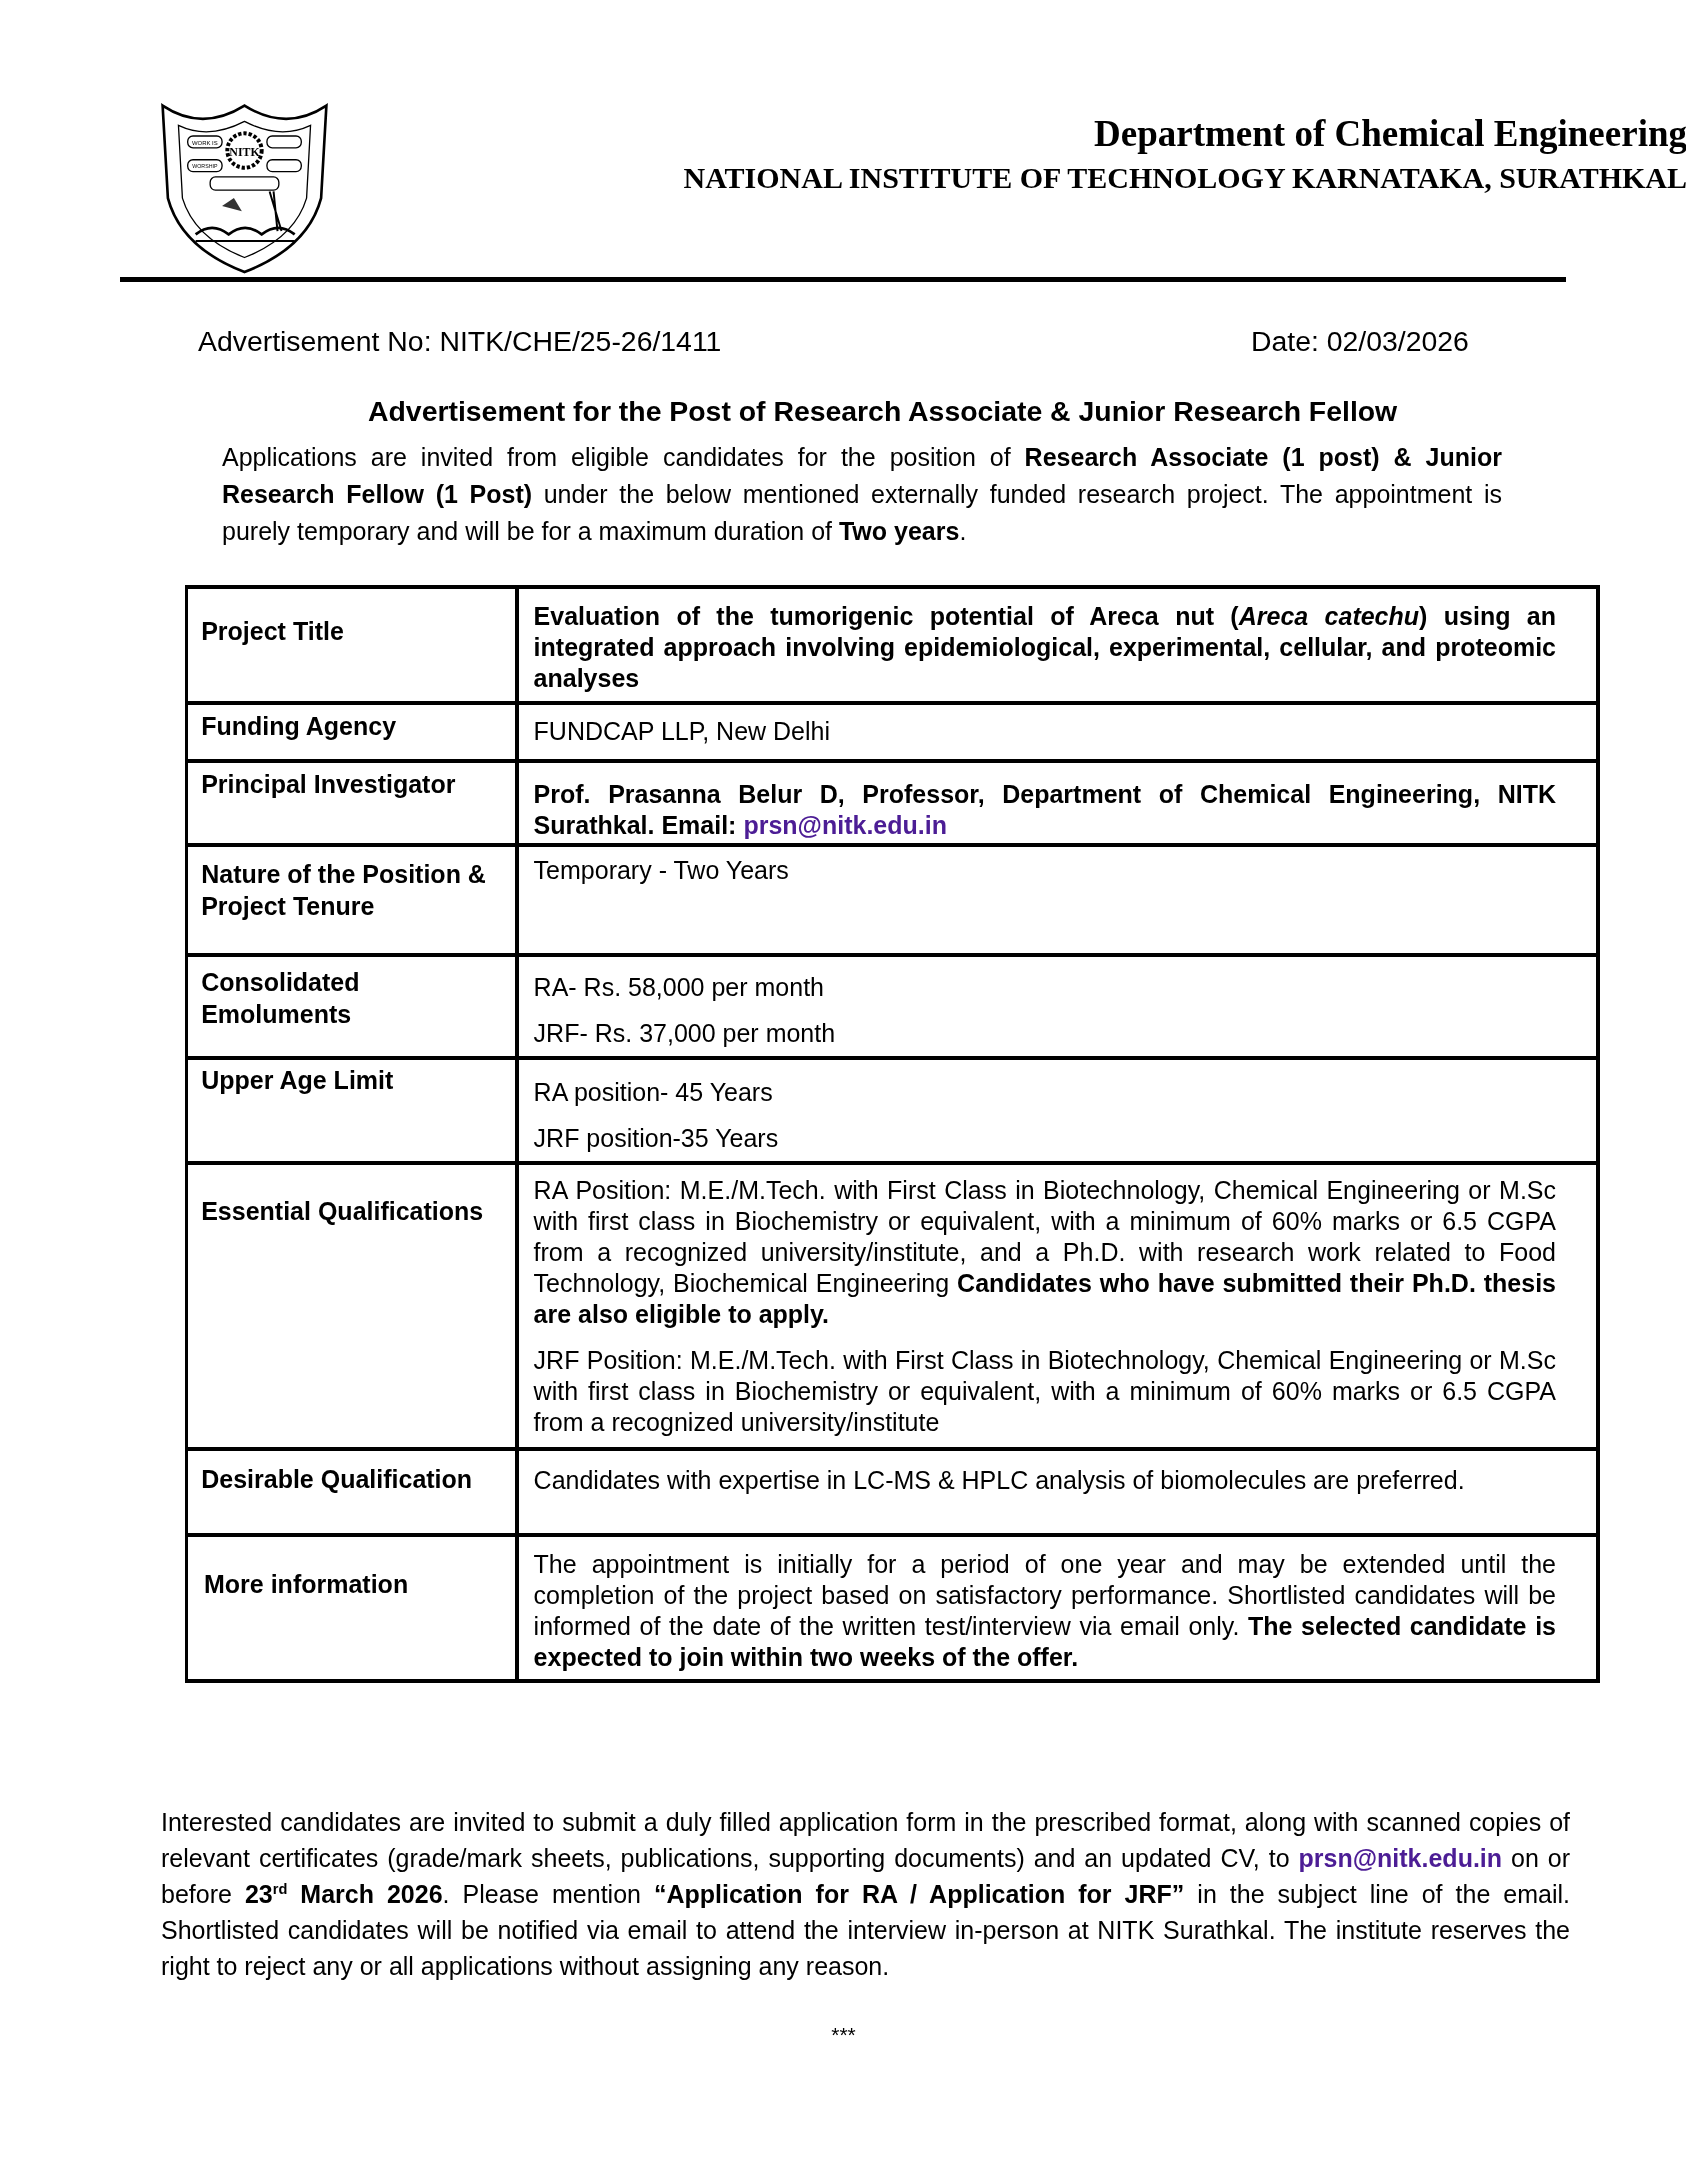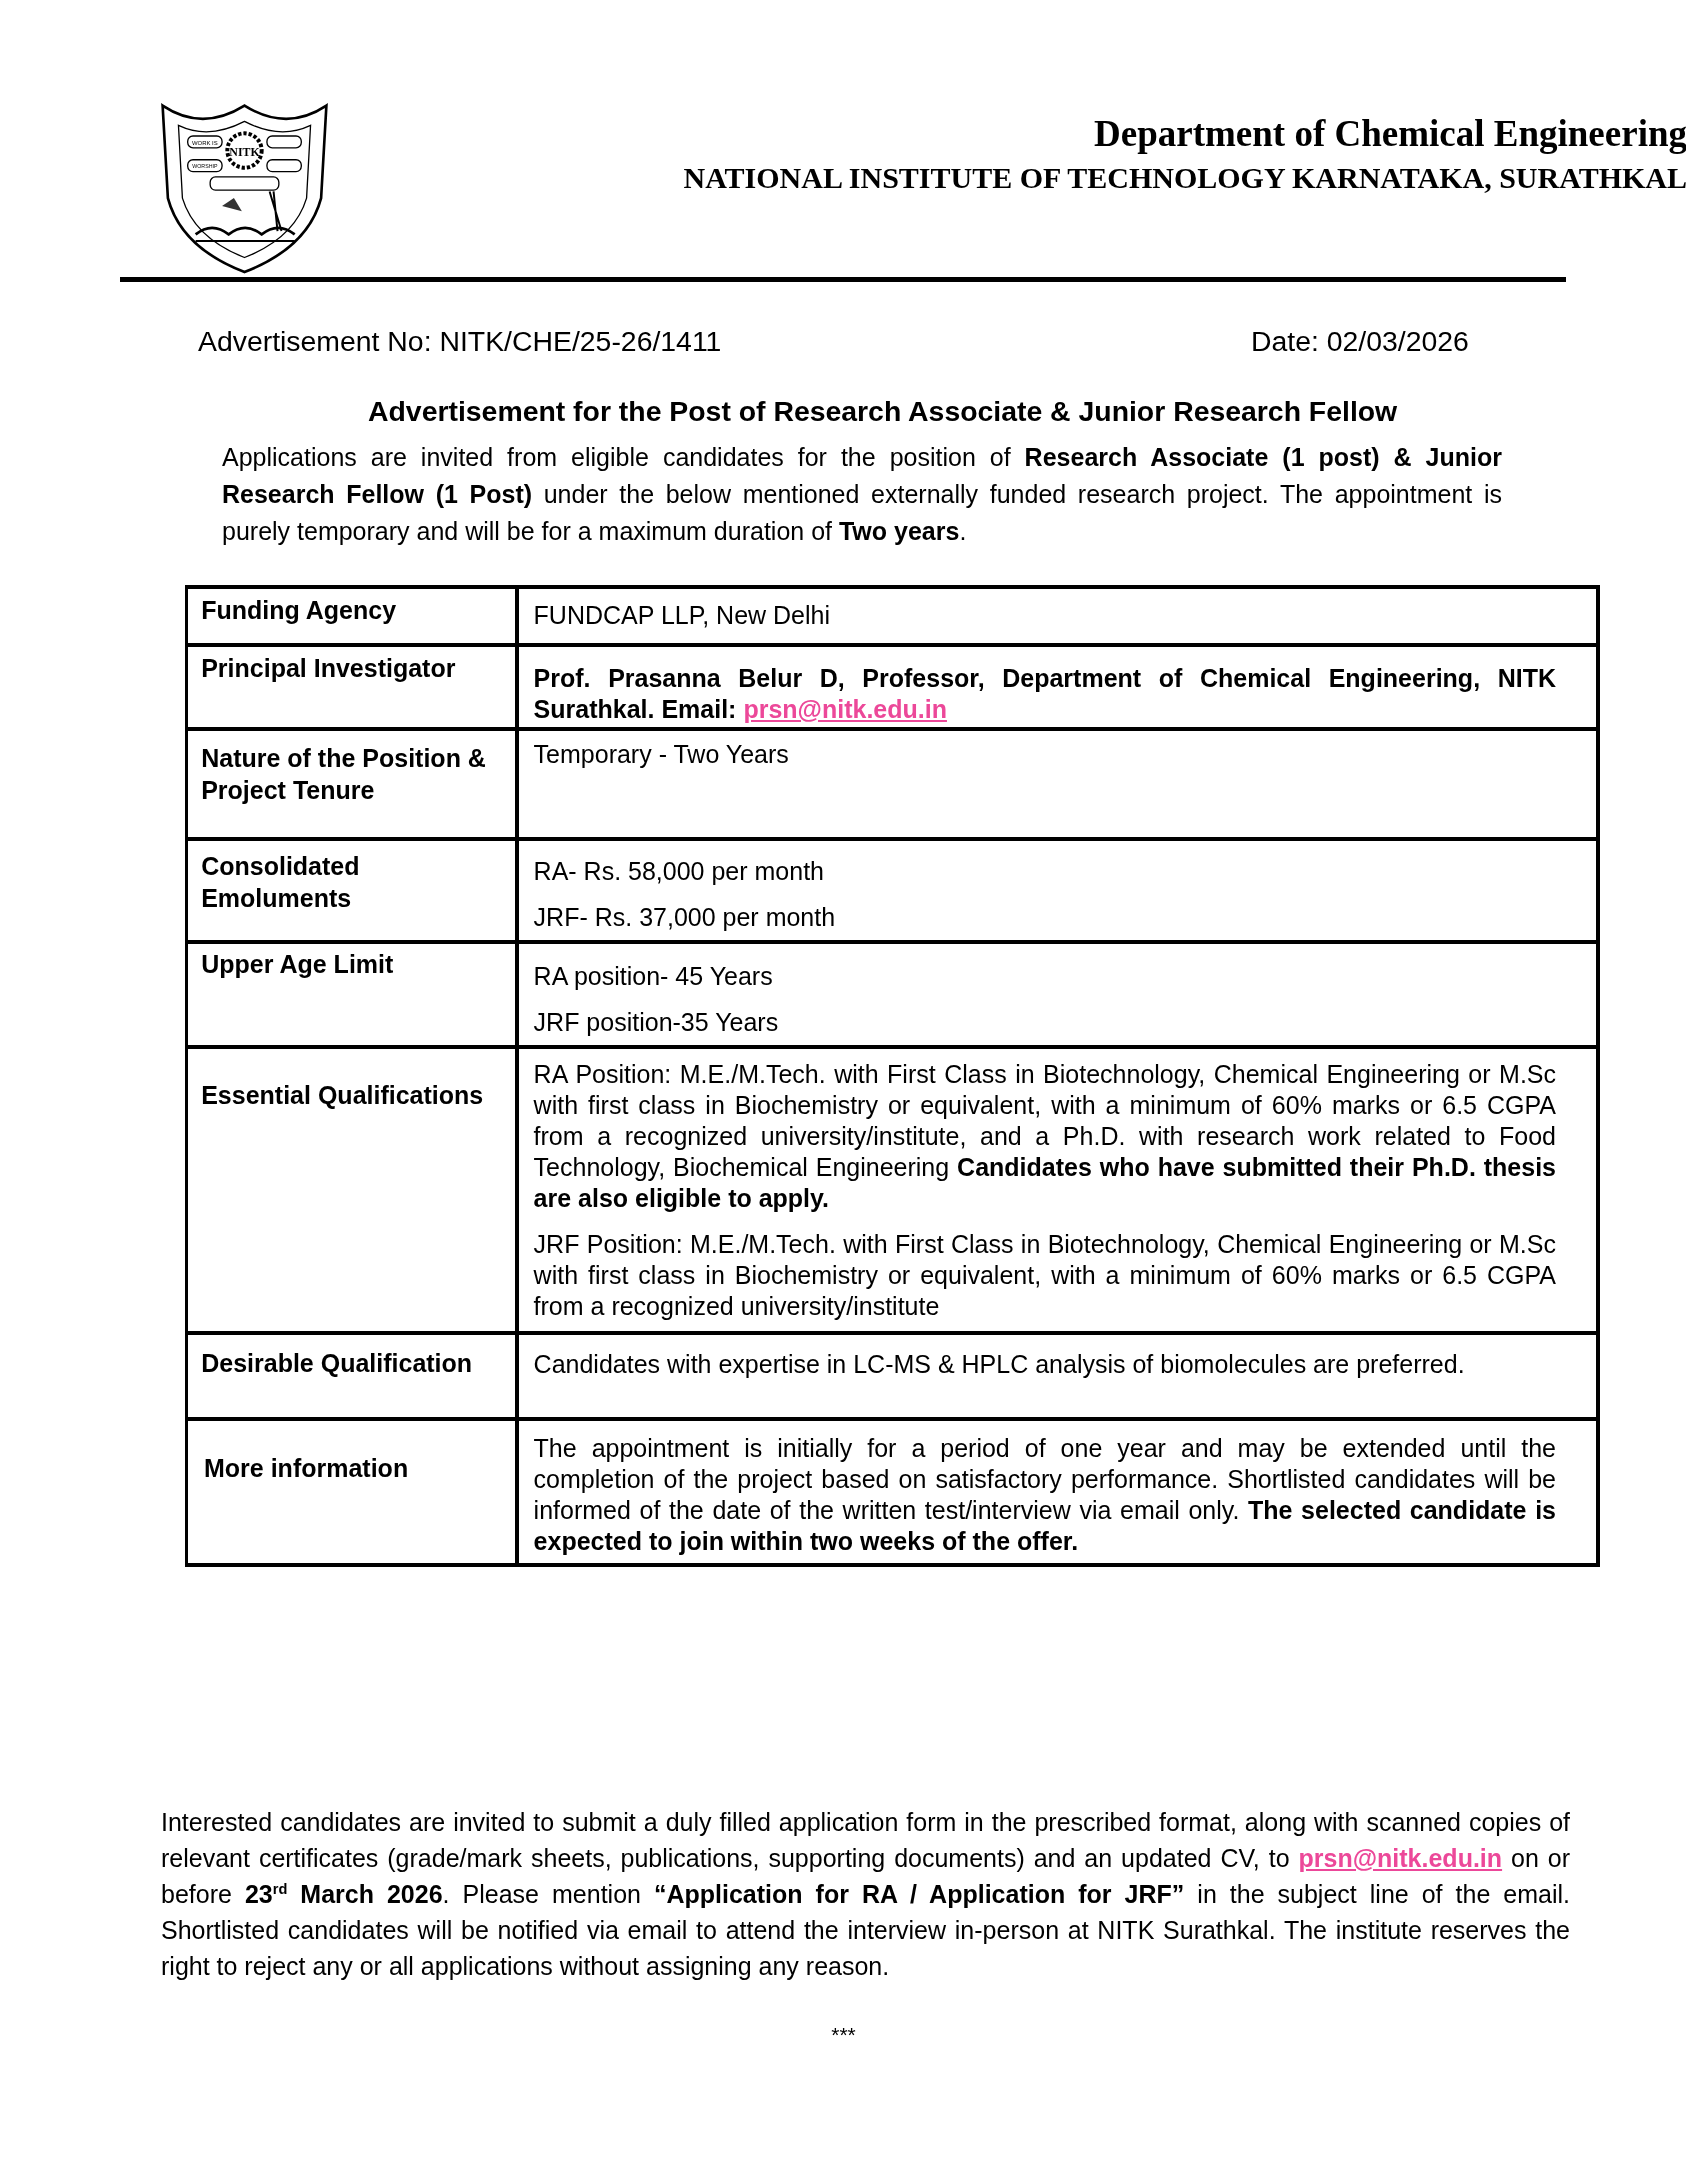--- a/index.html
+++ b/index.html
@@ -15,21 +15,21 @@
   #adv-date { left:1251px; }
   #adv-title { left:368px; top:395px; font-size:28.4px; font-weight:bold; }
   #intro { left:198px; top:439px; width:1280px; font-size:25px; line-height:37px; text-align:justify;margin-left:24px; }
   table#info { position:absolute; left:185px; top:585px; width:1415px; border-collapse:collapse; font-size:25px; }
   table#info td { border:4px solid #000; vertical-align:top; }
   table#info td.lbl { width:311px; font-weight:bold; padding:8px 0 0 13.2px; border-left-width:3.3px; border-right-width:2.6px; }
   table#info td.val { padding:8px 40px 0 14.6px; border-right-width:4.6px; line-height:31px; }
   .just { text-align:justify; }
   .b { font-weight:bold; }
   .i { font-style:italic; }
-  a.mail { color:#ec4899; text-decoration:underline; }
+  a.mail { color:#4c1d95; }
   .para { margin:0; }
   .gap { margin-top:14.6px; }
   #closing { left:161px; top:1804px; width:1409px; font-size:25px; line-height:36px; text-align:justify; }
   #stars { left:0; width:1687px; top:2023px; text-align:center; font-size:21px; }
   sup { font-size:14.6px; vertical-align:super; line-height:0; }
 </style>
 </head>
 <body>
 
 <div id="logo" class="abs">
@@ -57,20 +57,24 @@
 <div id="rule" class="abs"></div>
 
 <div id="adv-no" class="abs meta">Advertisement No: NITK/CHE/25-26/1411</div>
 <div id="adv-date" class="abs meta">Date: 02/03/2026</div>
 <div id="adv-title" class="abs">Advertisement for the Post of Research Associate &amp; Junior Research Fellow</div>
 
 <div id="intro" class="abs"><span>Applications are invited from eligible candidates for the position of </span><span class="b">Research Associate (1 post) &amp; Junior Research Fellow (1 Post)</span><span> under the below mentioned externally funded research project. The appointment is purely temporary and will be for a maximum duration of </span><span class="b">Two years</span><span>.</span></div>
 
 <table id="info">
   <tbody>
+      <tr style="height:116px">
+    <td class="lbl" style="padding-top:28px">Project Title</td>
+    <td class="val just b" style="padding-top:12px"><span>Evaluation of the tumorigenic potential of Areca nut (</span><span class="i">Areca catechu</span><span>) using an integrated approach involving epidemiological, experimental, cellular, and proteomic analyses</span></td>
+  </tr>
   <tr style="height:58px">
     <td class="lbl" style="padding-top:6.6px">Funding Agency</td>
     <td class="val" style="padding-top:10.6px">FUNDCAP LLP, New Delhi</td>
   </tr>
   <tr style="height:84px">
     <td class="lbl" style="padding-top:6.6px">Principal Investigator</td>
     <td class="val just b" style="padding-top:16px"><span>Prof. Prasanna Belur D, Professor, Department of Chemical Engineering, NITK Surathkal. Email: </span><a class="mail">prsn@nitk.edu.in</a></td>
   </tr>
   <tr style="height:110px">
     <td class="lbl" style="padding-top:10.6px; line-height:32px">Nature of the Position &amp; Project Tenure</td>

